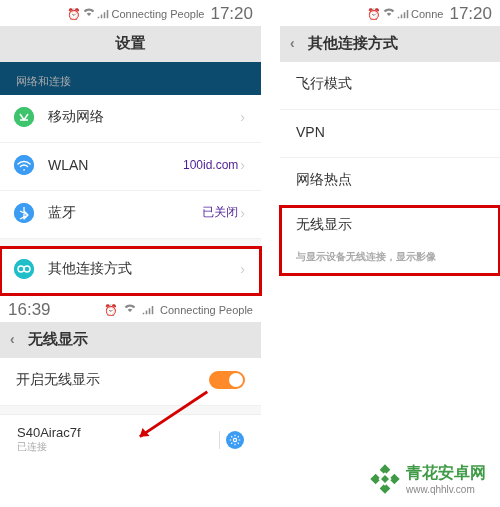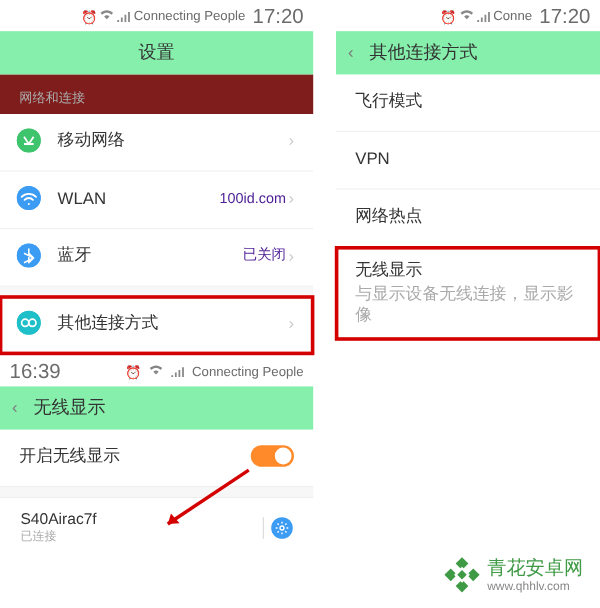--- a/index.html
+++ b/index.html
@@ -4,58 +4,58 @@
 <style>
   * { margin: 0; padding: 0; box-sizing: border-box; font-family: "Helvetica Neue", Arial, "PingFang SC", "Microsoft YaHei", sans-serif; }
   body { width: 500px; height: 507px; background: #fff; position: relative; overflow: hidden; }
   .col-left, .col-right { position: absolute; top: 0; width: 261px; }
   .col-left { left: 0; }
   .col-right { left: 280px; width: 220px; }
 
   .status { display: flex; align-items: center; justify-content: flex-end; font-size: 11px; color: #6b6b6b; padding: 4px 8px 2px; gap: 2px; }
   .status .time { font-size: 17px; margin-left: 4px; }
 
-  .navbar { position: relative; text-align: center; font-size: 15px; color: #333; padding: 8px 0 9px; background: #86efac; }
+  .navbar { position: relative; text-align: center; font-size: 15px; color: #333; padding: 8px 0 9px; background: #e5e5e5; font-weight: bold; }
   .navbar .back { position: absolute; left: 10px; top: 9px; font-size: 14px; color: #7b7b7b; }
   .navbar-left { padding-left: 28px; text-align: left; }
 
-  .section-title { font-size: 11px; color: #aaa; padding: 12px 16px 6px; background: #7f1d1d; }
+  .section-title { font-size: 11px; color: #aaa; padding: 12px 16px 6px; background: #0c4a6e; }
   .list { background: #fff; }
   .row { display: flex; align-items: center; padding: 12px 16px 16px 48px; position: relative; border-bottom: 1px solid #f0f0f0; min-height: 48px; }
   .row .icon { position: absolute; left: 14px; width: 20px; height: 20px; border-radius: 50%; display: flex; align-items: center; justify-content: center; }
   .row .icon svg { width: 20px; height: 20px; }
   .row .label { font-size: 14px; color: #333; flex: 1; }
   .row .val { font-size: 12px; color: #4c1d95; margin-right: 2px; }
   .row .chev { color: #ccc; font-size: 14px; }
   .row-hl { outline: 3px solid #d40000; outline-offset: -2px; }
 
   .ic-green { background: #3ec46d; }
   .ic-blue { background: #3c9cf4; }
   .ic-bt  { background: #3c9cf4; }
   .ic-teal { background: #1ebfc9; }
 
   .row-plain { padding-left: 16px; }
-  .row-sub { font-size: 14px; color: #aaa; margin-top: 2px; display: block; }
+  .row-sub { font-size: 10px; color: #aaa; margin-top: 16px; display: block; font-weight: bold; }
 
   .panel3 { border-top: 1px solid #ddd; }
   .toggle { width: 36px; height: 18px; border-radius: 10px; background: #ff8a2a; position: relative; }
   .toggle::after { content: ""; position: absolute; right: 2px; top: 2px; width: 14px; height: 14px; border-radius: 50%; background: #fff; }
   .dev-row { padding: 10px 17px; display: flex; align-items: center; border-top: 1px solid #eee; }
   .dev-row .txts { flex: 1; }
   .dev-row .name { font-size: 13px; color: #333; }
   .dev-row .sub { font-size: 10px; color: #aaa; }
   .dev-row .gear-wrap { display: flex; align-items: center; gap: 6px; }
   .dev-row .divider { width: 1px; height: 18px; background: #ddd; }
   .dev-row .gear { width: 18px; height: 18px; border-radius: 50%; background: #3c9cf4; display: flex; align-items: center; justify-content: center; color: #fff; font-size: 11px; }
   .arrow { position: absolute; left: 120px; top: 0; transform: translateY(-28px) rotate(165deg); color: #d40000; font-size: 42px; }
   .arrow svg { width: 96px; height: 40px; }
 
   .watermark { position: absolute; right: 14px; bottom: 12px; display: flex; align-items: center; gap: 6px; }
   .wm-icon { width: 30px; height: 30px; }
-  .wm-txt .t { font-size: 16px; font-weight: 400; color: #3e9a45; }
+  .wm-txt .t { font-size: 16px; font-weight: 700; color: #3e9a45; }
   .wm-txt .u { font-size: 10px; color: #888; }
 
   .sb-ico { display: inline-block; }
 </style>
 </head>
 <body>
 
 <div class="col-left">
   <div class="status">
     <span class="sb-ico">⏰</span>

